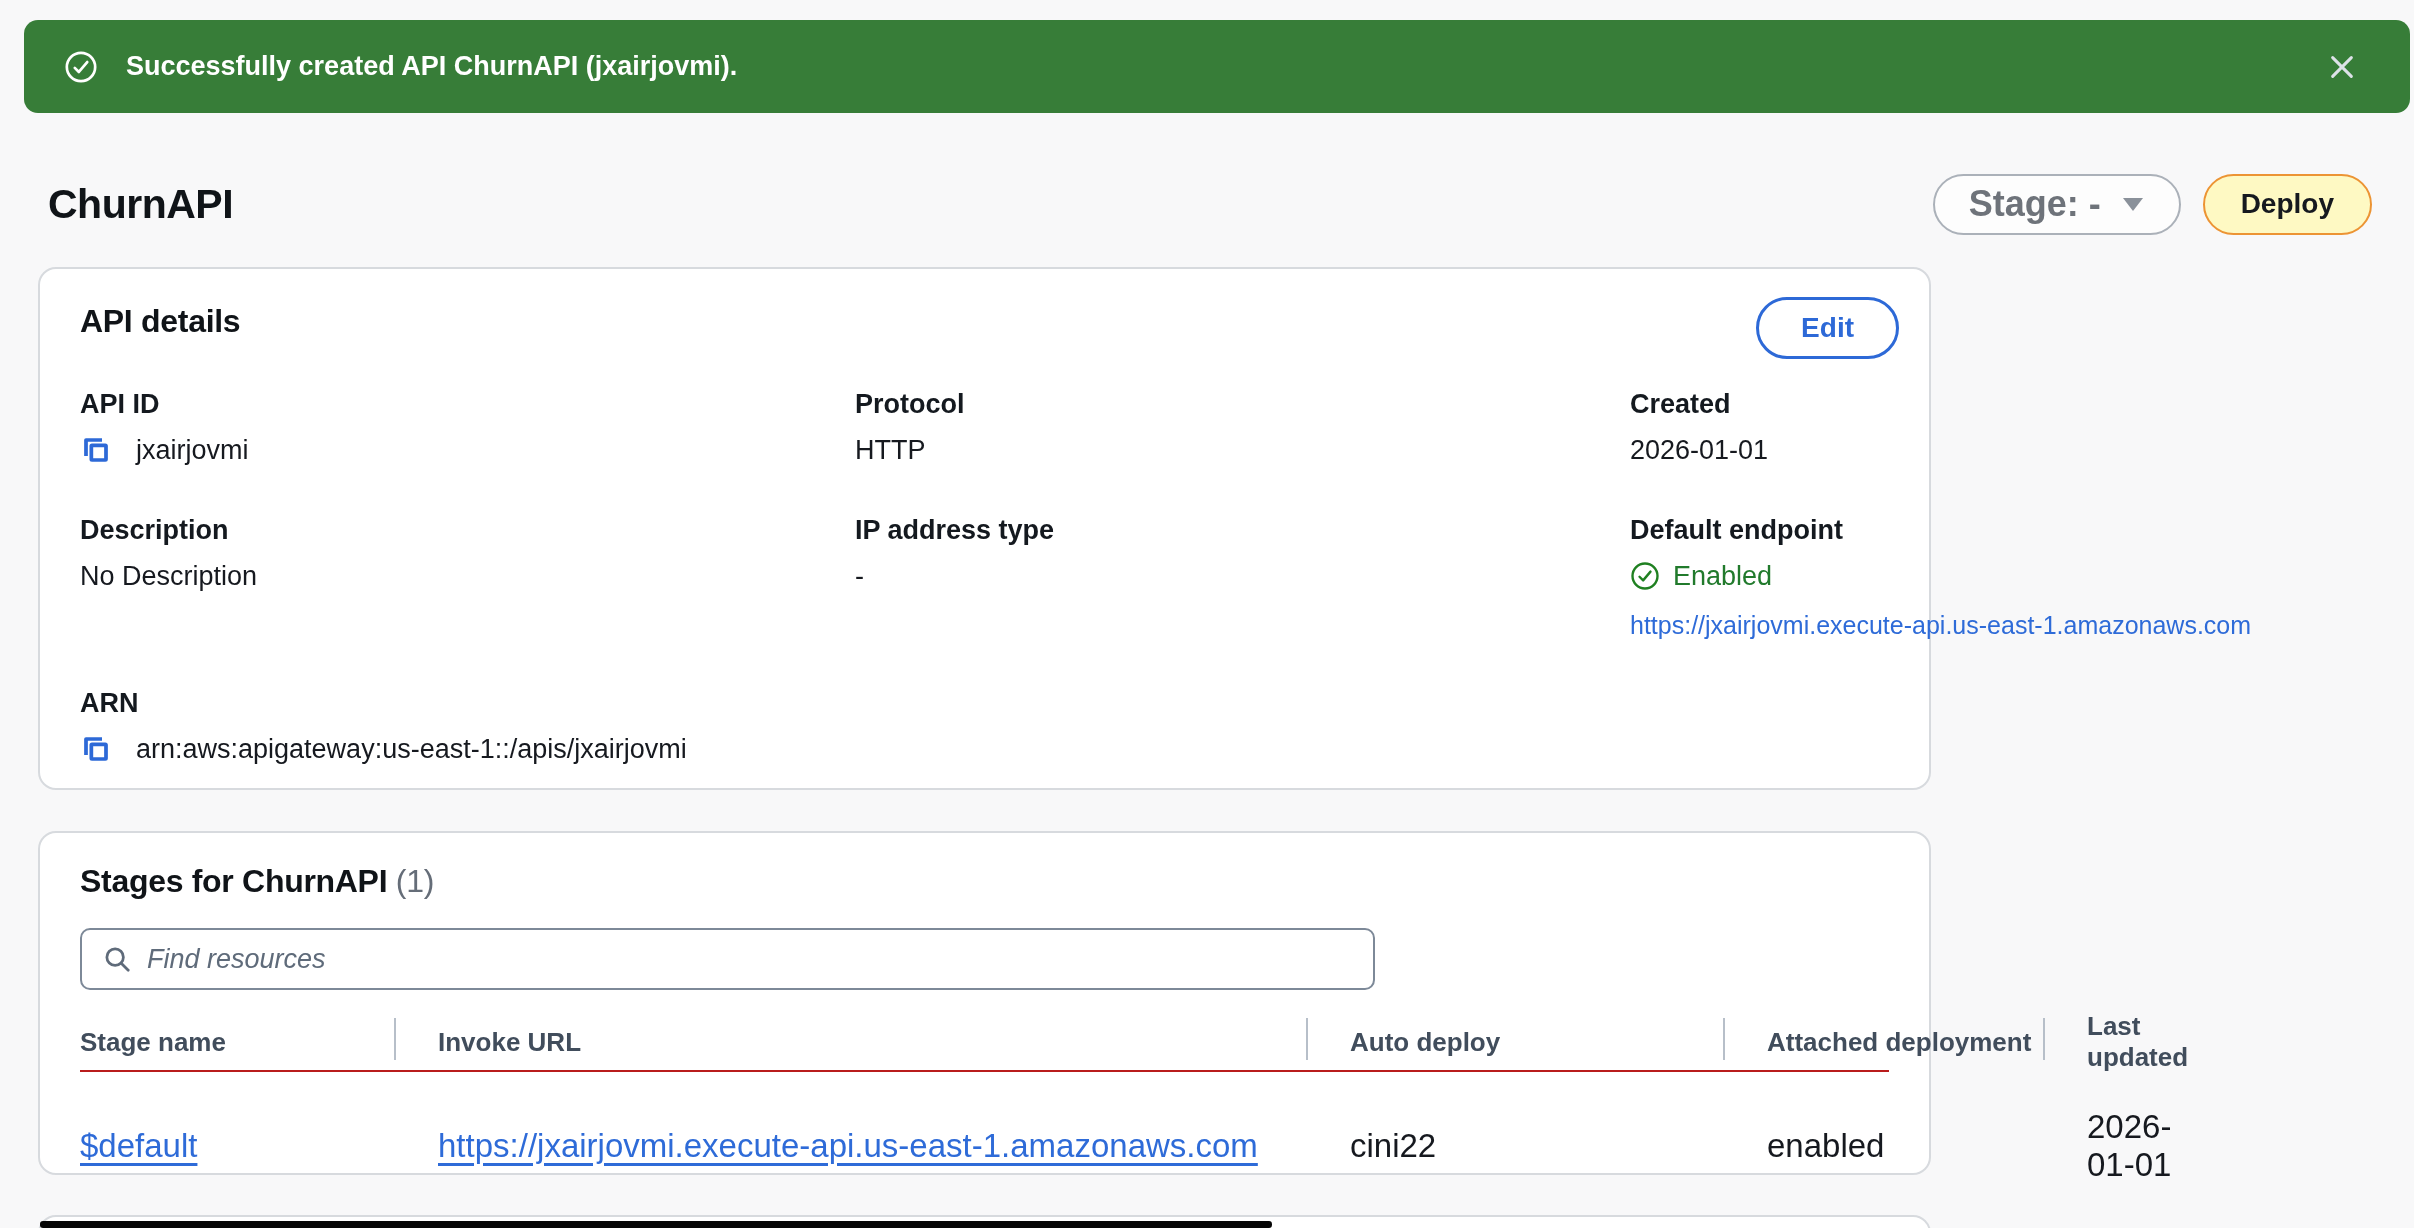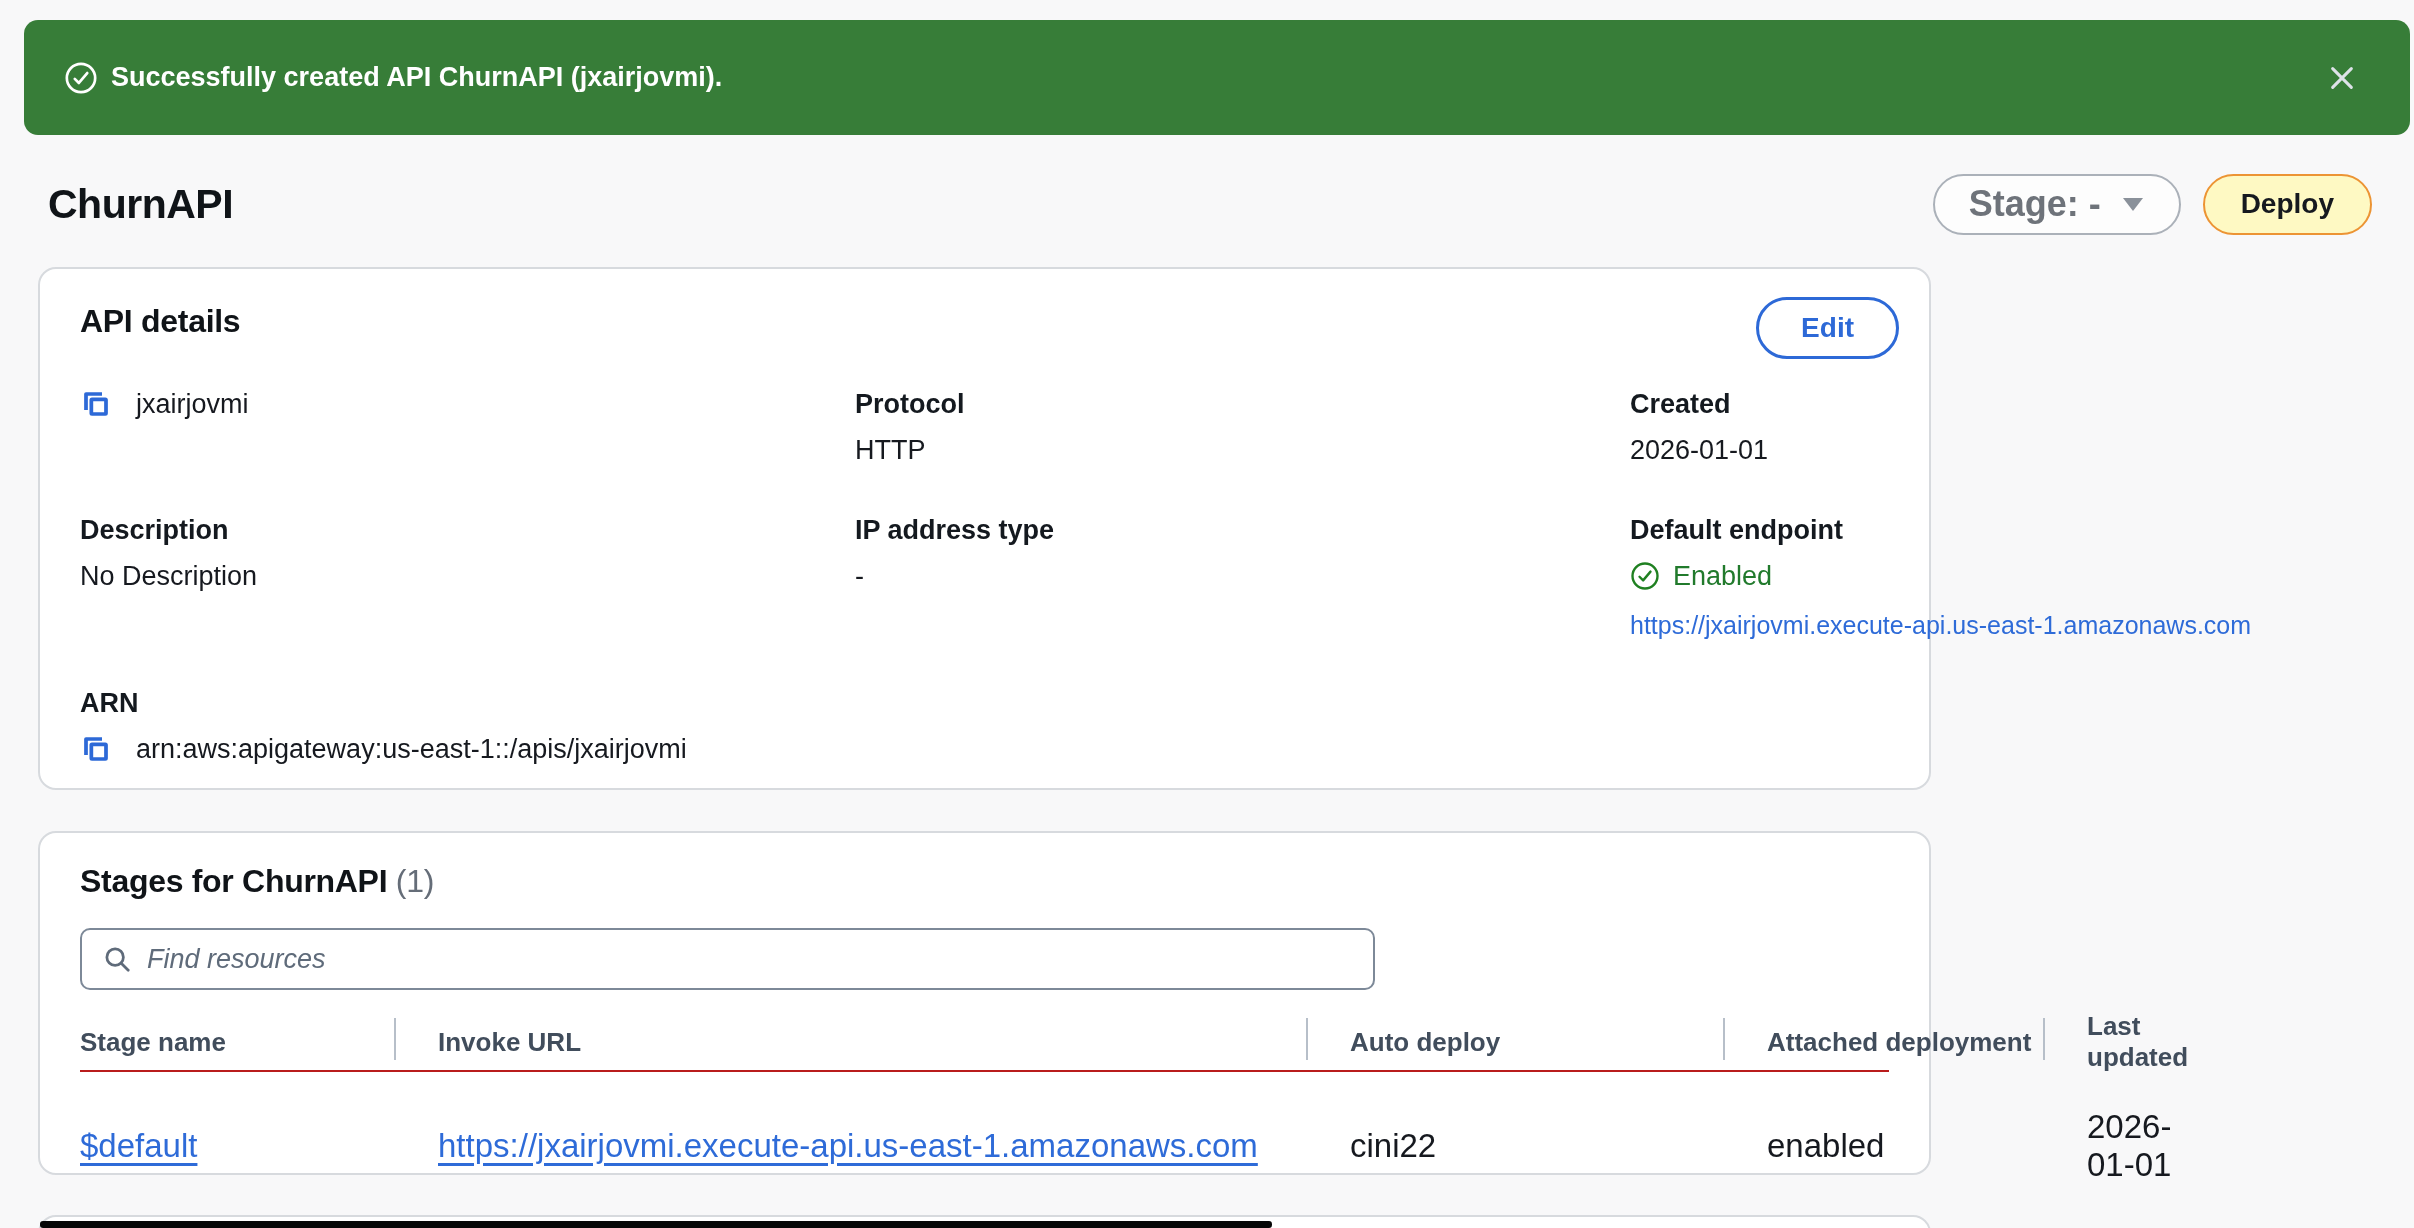--- a/index.html
+++ b/index.html
@@ -6,23 +6,23 @@
   html,body { width:2414px; height:1228px; overflow:hidden; }
   body {
     position:relative;
     background:#f8f8f9;
     font-family:"Liberation Sans","DejaVu Sans",sans-serif;
     color:#0f141a;
   }
 
   
   .banner {
-    position:absolute; left:24px; top:20px; width:2386px; height:115px;
+    position:absolute; left:24px; top:20px; width:2386px; height:93px;
     background:#377d38; border-radius:14px;
-    display:flex; align-items:center; padding:0 40px; gap:13px;
+    display:flex; align-items:center; padding:0 40px; gap:28px;
   }
   .banner-text { color:#ffffff; font-size:27px; font-weight:600; flex:1; }
   .banner-close {
     background:none; border:none; cursor:pointer; width:44px; height:44px;
     display:flex; align-items:center; justify-content:center; margin-right:6px;
   }
 
   
   .page-header {
     position:absolute; left:48px; top:168px; width:2324px; height:72px;
@@ -152,20 +152,21 @@
 
 <section class="card card-details">
   <div class="card-head-row">
     <h2 class="card-heading">API details</h2>
     <button class="edit-btn">Edit</button>
   </div>
 
   <div class="details-grid">
 
     <div>
+      <div class="field-label">API ID</div>
       <div class="field-value">
         <button class="copy-btn">
           <span>
             <svg width="32" height="32" viewBox="0 0 24 24" fill="none" stroke="#2d69d7" stroke-width="2.8" stroke-linejoin="round">
               <path d="M16.5 4.5H4.5v12"></path>
               <rect x="8.5" y="8.5" width="11" height="11" rx="0.5"></rect>
             </svg>
           </span>
         </button>
         <span>jxairjovmi</span>

